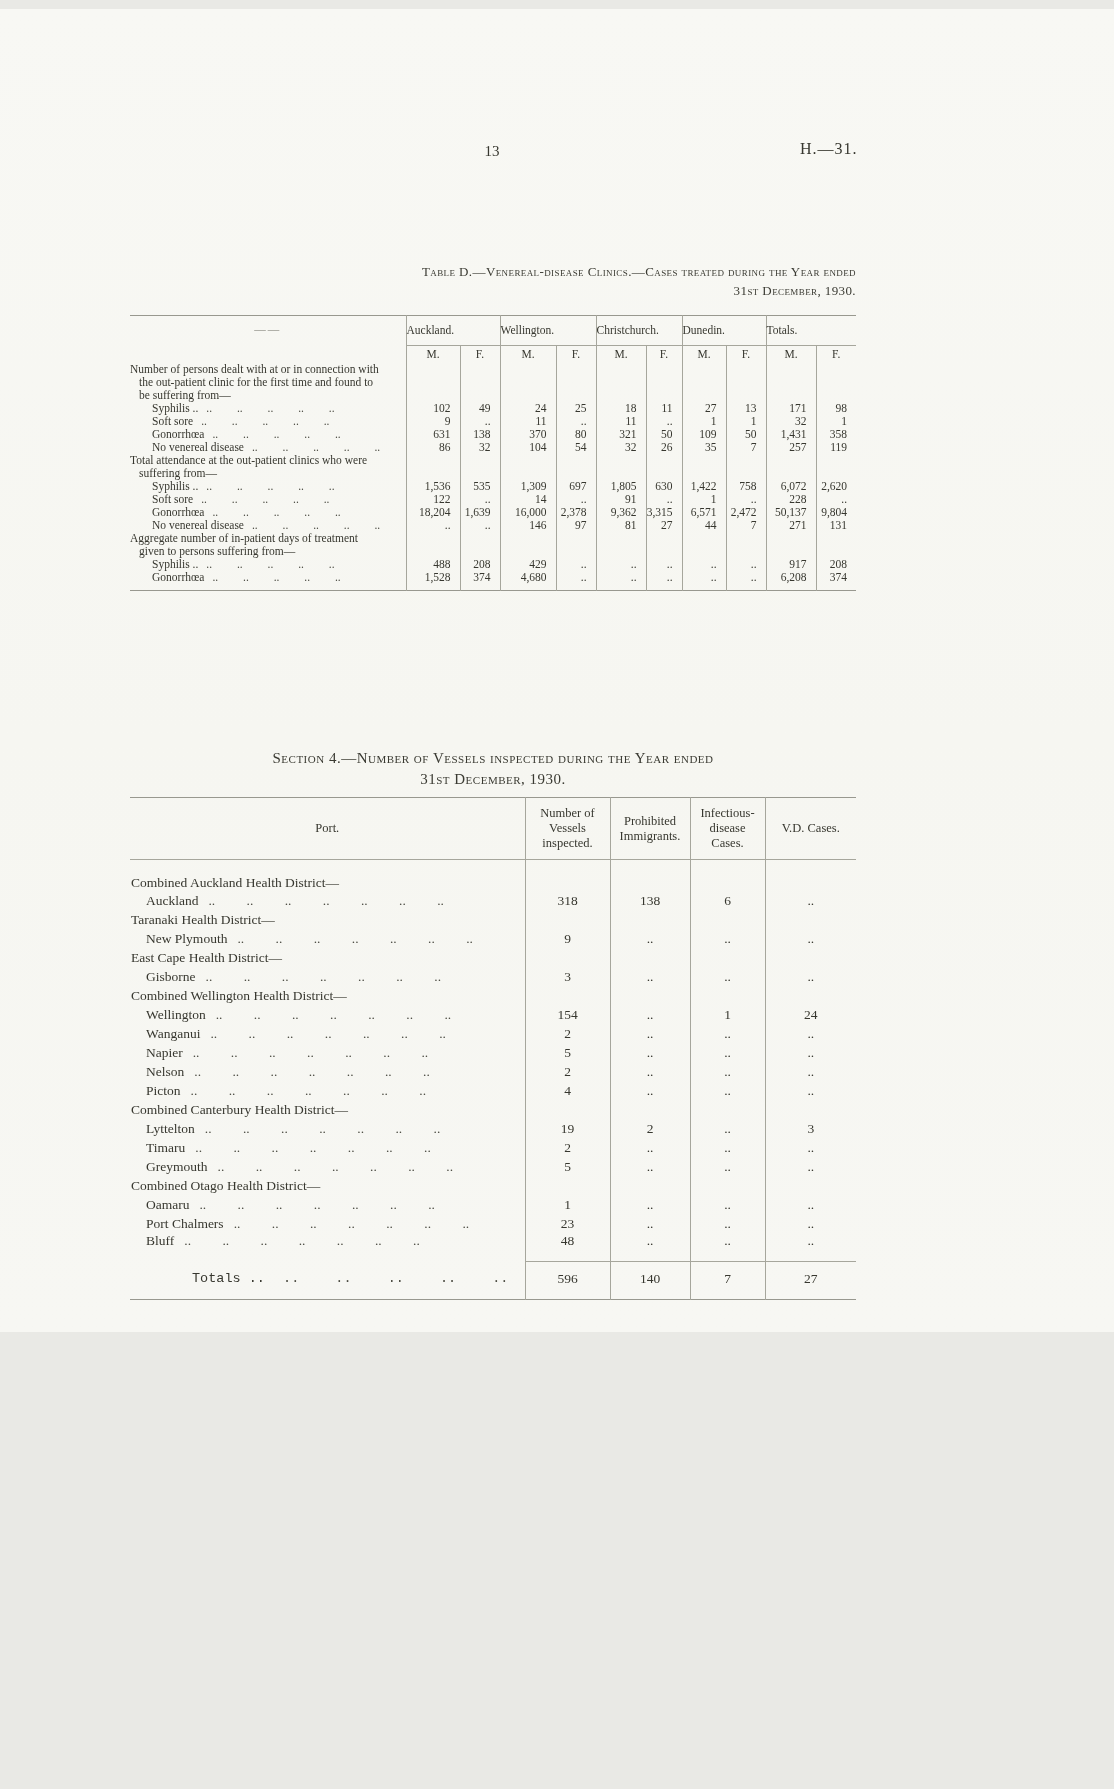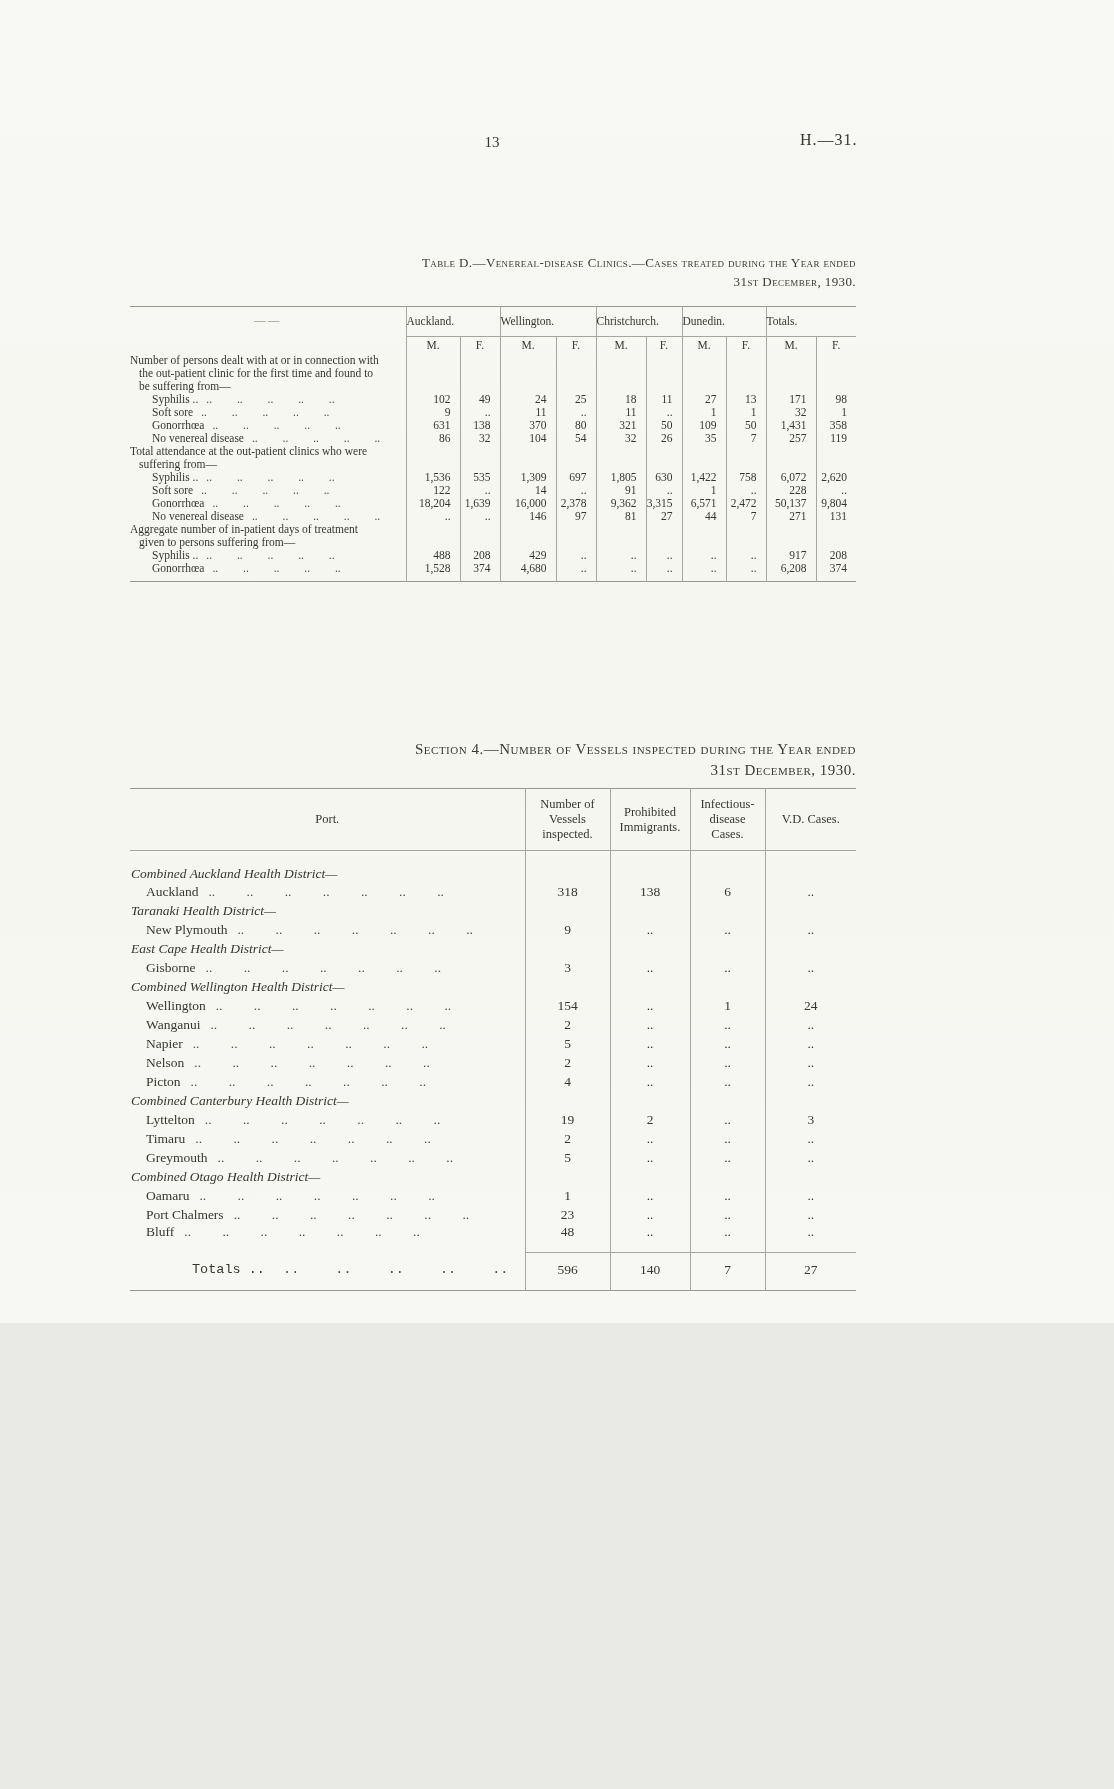--- a/index.html
+++ b/index.html
@@ -1,40 +1,40 @@
 <!DOCTYPE html>
 <html><head>
 <meta charset="utf-8">
 <style>
   * { box-sizing: border-box; margin: 0; padding: 0; }
   html, body { background: #e9e9e5; }
   .page {
     position: relative;
     width: 1114px;
     height: 1323px;
-    margin: 0 auto;
+    margin: 9px auto;
     background: linear-gradient(180deg, #f8f8f4 0%, #f6f6f1 55%, #f7f7f3 100%);
     font-family: "Liberation Serif", "DejaVu Serif", serif;
     color: #37372f;
     overflow: hidden;
   }
 
   
   .page-number { position: absolute; top: 134px; left: 452px; width: 80px; text-align: center; font-size: 15px; }
   .doc-ref    { position: absolute; top: 131px; left: 800px; font-size: 16px; letter-spacing: 1px; }
 
   
   .table-d-title {
     position: absolute; top: 253px; left: 130px; width: 726px;
     text-align: right; font-size: 13px; line-height: 19px;
     font-variant: small-caps; letter-spacing: 0.4px; color: #3a3a32;
   }
   .vessels-title {
     position: absolute; top: 739px; left: 130px; width: 726px;
-    text-align: right; font-size: 15px; line-height: 21px;
+    text-align: center; font-size: 15px; line-height: 21px;
     font-variant: small-caps; letter-spacing: 0.5px; color: #3a3a32;
   }
 
   table { border-collapse: collapse; table-layout: fixed; }
 
   
   #table-d {
     position: absolute; top: 306px; left: 130px; width: 726px;
     font-size: 11.5px; line-height: 13px;
     border-top: 1px solid #98988f; border-bottom: 1px solid #98988f;
@@ -60,21 +60,21 @@
   }
   #vessels th {
     font-weight: normal; font-size: 12.5px; line-height: 15px;
     text-align: center; vertical-align: middle;
     border-bottom: 1px solid #a6a69c; padding: 8px 4px;
   }
   #vessels th + th { border-left: 1px solid #a6a69c; }
   #vessels td { padding: 0; height: 19px; vertical-align: middle; }
   #vessels td.val { border-left: 1px solid #a6a69c; text-align: center; }
   #vessels td.port-cell { white-space: nowrap; overflow: hidden; }
-  #vessels td.group-lbl { font-style: italic; padding-left: 1px; }
+  #vessels td.group-lbl { padding-left: 1px; }
   #vessels td.port-lbl { padding-left: 16px; }
   #vessels .dots { margin-left: 10px; word-spacing: 28px; color: #4d4d44; }
   #vessels tbody tr:first-child td { padding-top: 15px; }
   #vessels tbody tr:last-child td { padding-bottom: 12px; }
   #vessels tfoot td { height: auto; padding: 9px 0 12px; }
   #vessels tfoot td.val { border-top: 1px solid #a6a69c; }
   #vessels tfoot td.totals-lbl { padding-left: 62px; white-space: nowrap; overflow: hidden; font-family: Liberation Mono, monospace; }
 </style>
 </head>
 <body>

